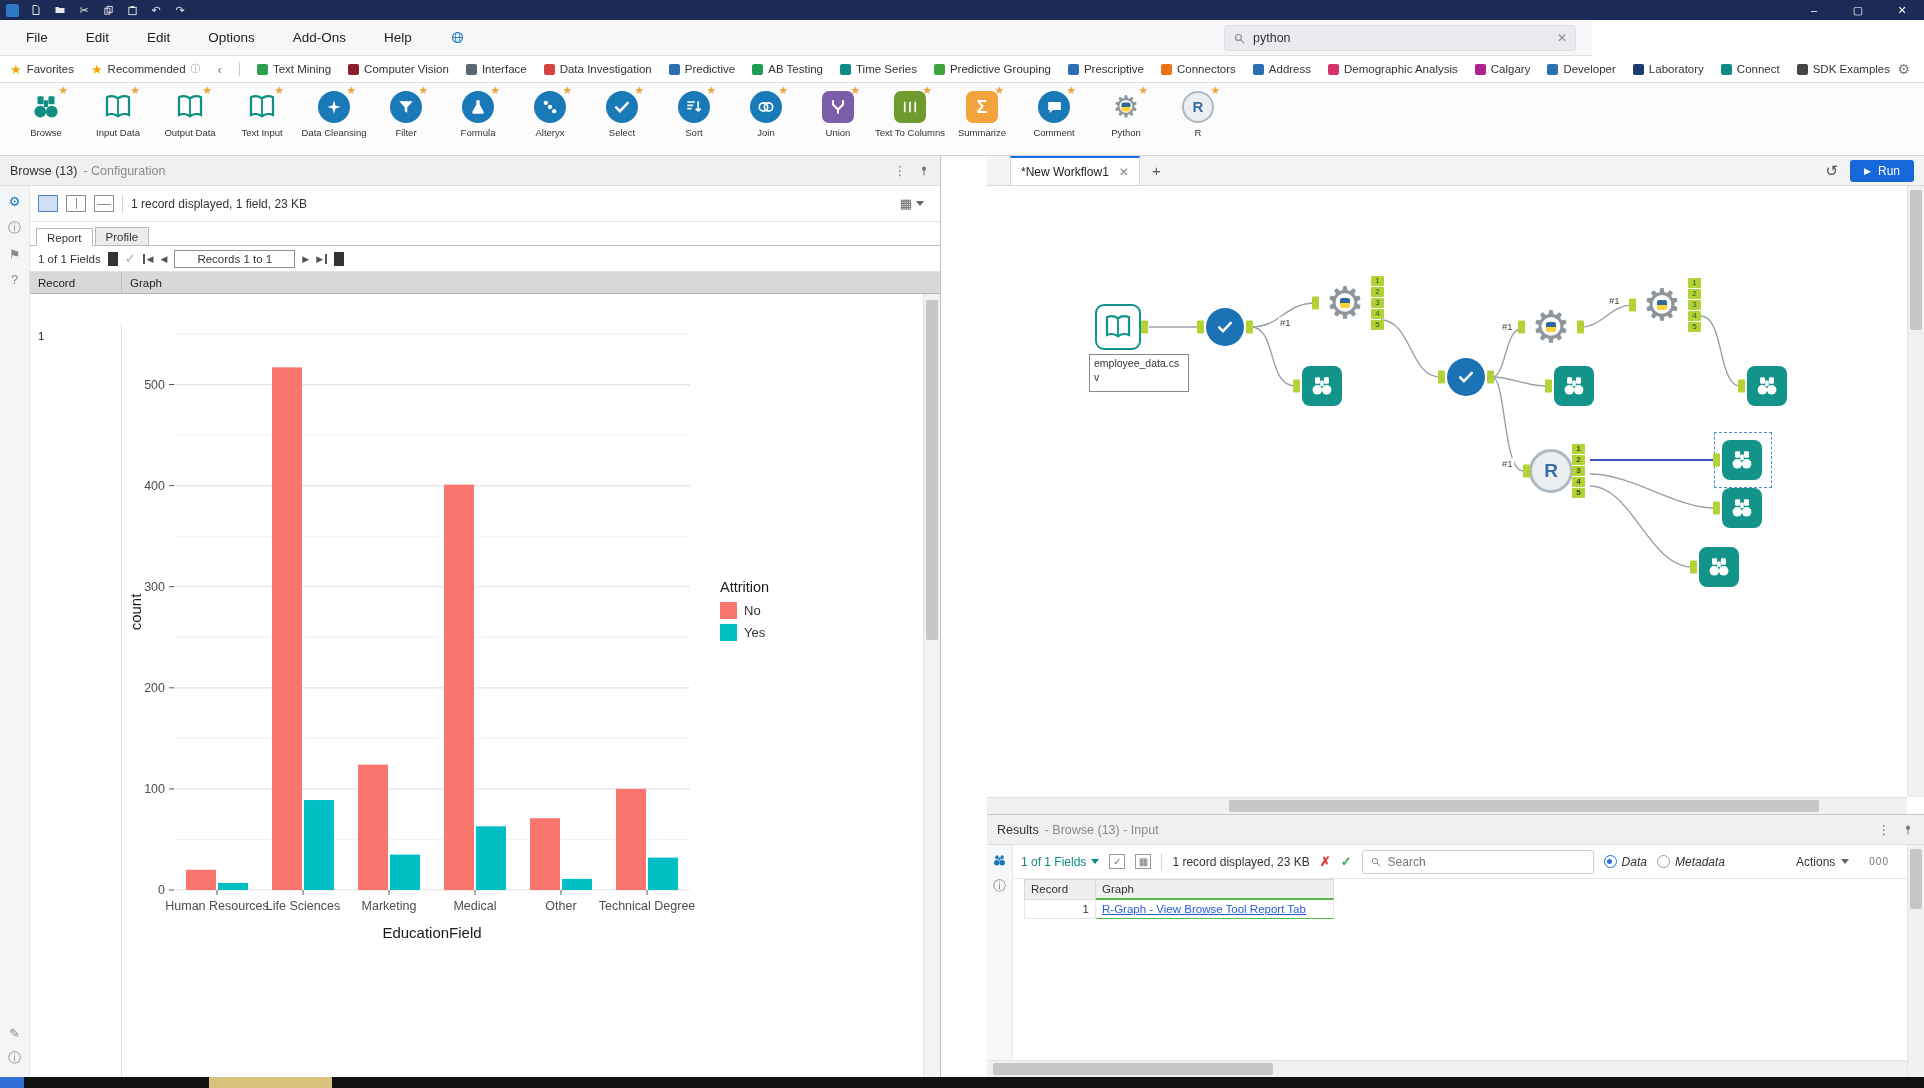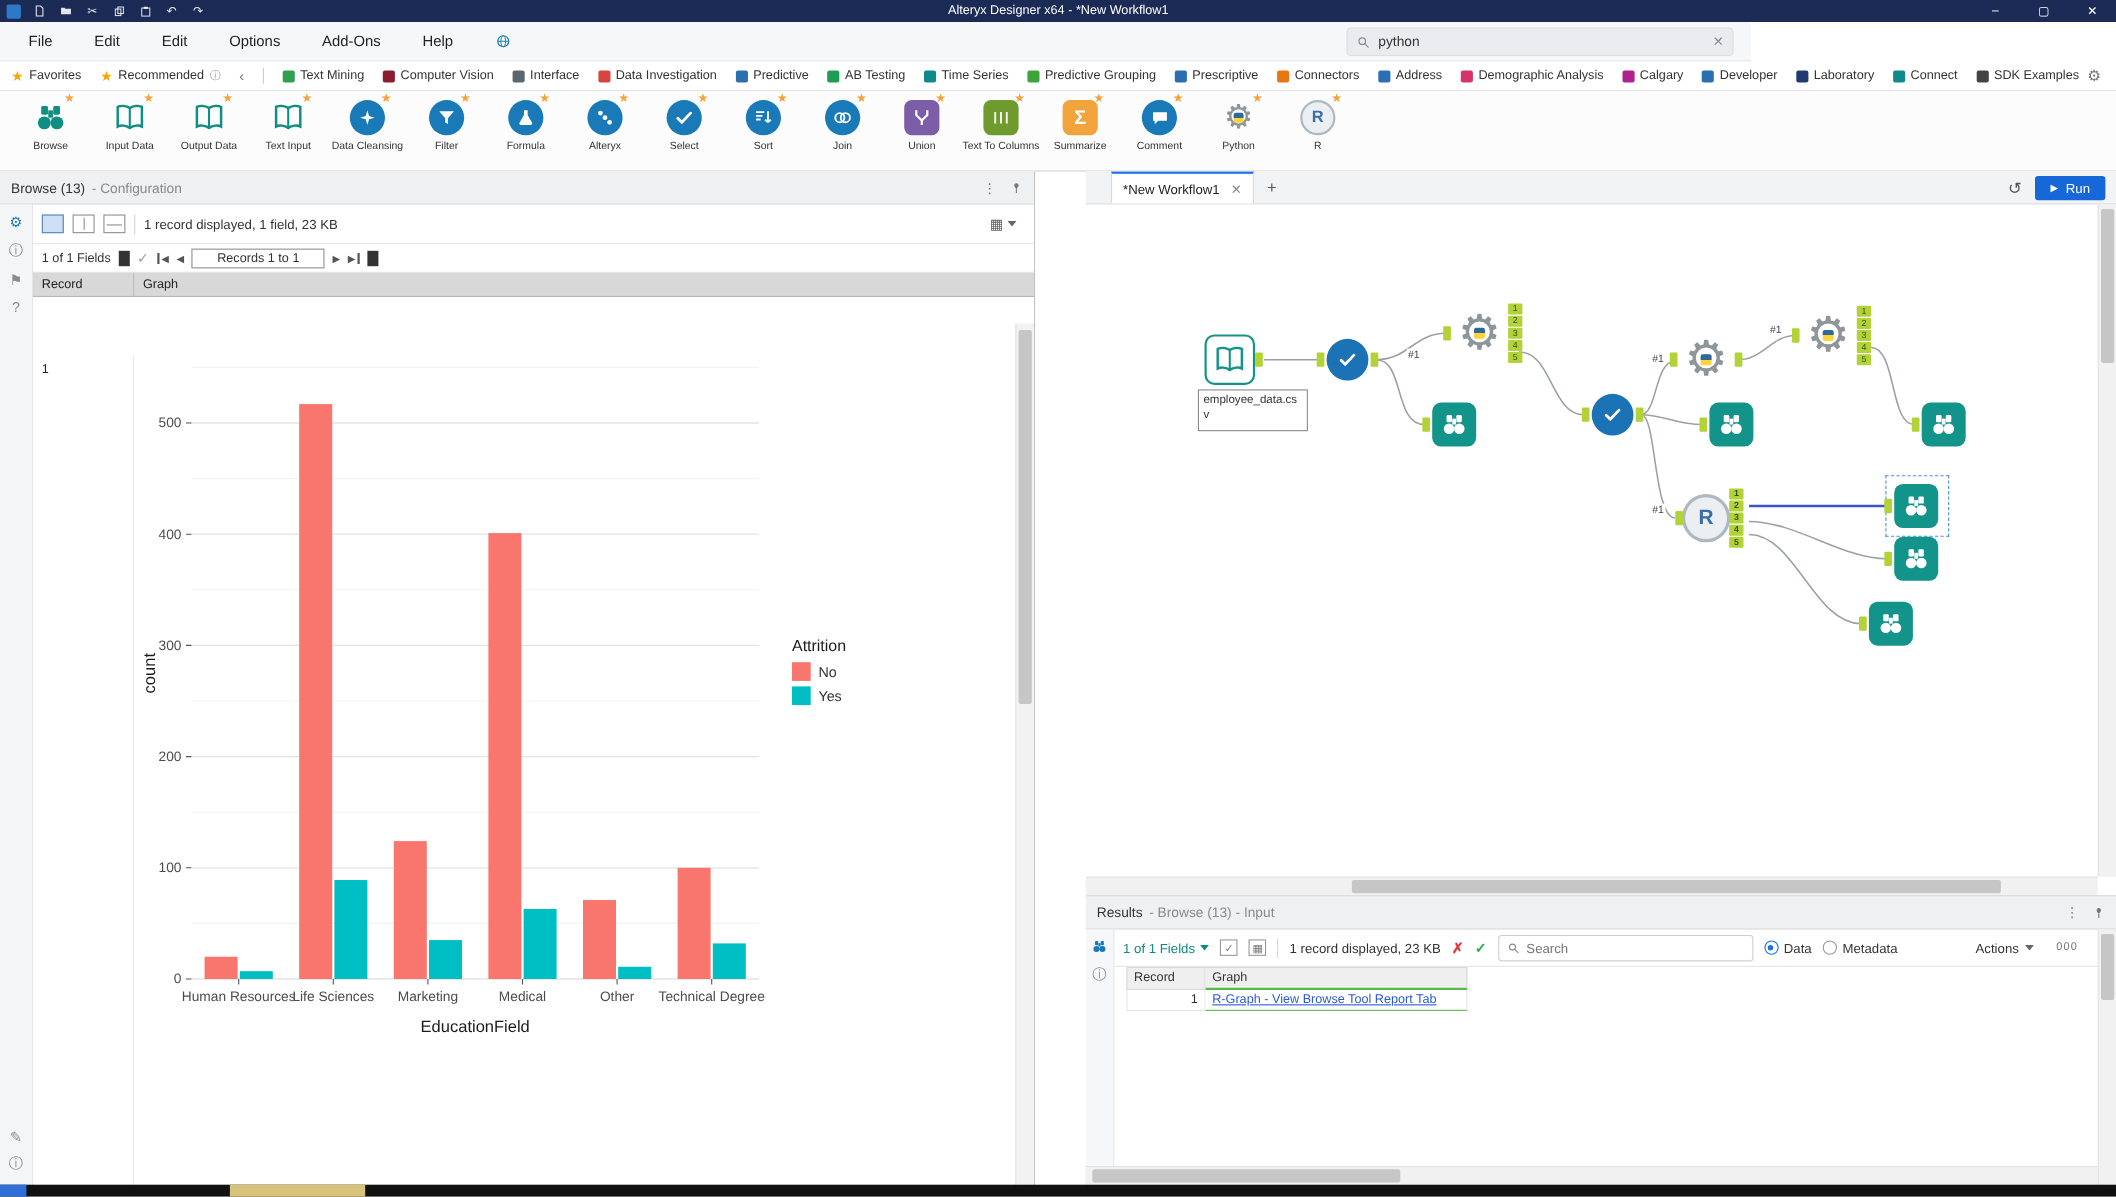--- a/index.html
+++ b/index.html
@@ -128,21 +128,21 @@
   .res-toolbar { position:absolute; left:26px; right:17px; top:30px; height:34px; display:flex; align-items:center; gap:10px; padding-left:8px; border-bottom:1px solid #e6e6e6; font-size:12px; color:#333; }
   .fields-dd { color:#0e8a80; display:flex; align-items:center; gap:5px; }
   .boxic { width:16px; height:15px; border:1px solid #9a9a9a; display:flex; align-items:center; justify-content:center; font-size:10px; color:#777; background:#fff; }
   .xmark { color:#e23b3b; font-weight:bold; font-size:13px; }
   .ckmark { color:#2eaf4d; font-weight:bold; font-size:13px; }
   .res-search { width:232px; height:24px; border:1px solid #cfcfcf; border-radius:3px; background:#fff; display:flex; align-items:center; gap:6px; padding:0 7px; }
   .res-search input { border:none; outline:none; flex:1; font-family:inherit; font-size:12px; color:#333; }
   .radio { width:13px; height:13px; border-radius:50%; border:1.5px solid #999; display:inline-block; position:relative; }
   .radio.on { border-color:#1a73e8; }
   .radio.on::after { content:""; position:absolute; left:2.5px; top:2.5px; width:5px; height:5px; border-radius:50%; background:#1a73e8; }
-  .radio-item { display:flex; align-items:center; gap:5px; }
+  .radio-item { display:flex; align-items:center; gap:5px;font-style:italic; }
   .actions { margin-left:auto; display:flex; align-items:center; gap:6px; }
   .ooo { color:#777; letter-spacing:1px; margin:0 18px 0 10px; font-size:10px; }
   .res-grid { position:absolute; left:37px; top:64px; font-size:11.5px; }
   .rg-head { display:flex; }
   .rg-head .cell { background:#efefef; border:1px solid #d9d9d9; padding:3px 6px; color:#333; }
   .cell.rec { width:72px; }
   .cell.gra { width:238px; border-left:none; }
   .cell.gsel { border-bottom:2px solid #57b947; }
   .rg-row { display:flex; }
   .rg-row .cell { background:#fff; border:1px solid #e6e6e6; border-top:none; padding:3px 6px; }
@@ -261,21 +261,20 @@
         </svg>
       </span>
     <span class="tb-ic">
         <svg class="icon" width="11" height="11">
           <use href="#sym-paste"></use>
         </svg>
       </span>
     <span class="tb-ic">↶</span>
     <span class="tb-ic">↷</span>
   </div>
-  <div class="tb-title">Alteryx Designer x64 - *New Workflow1</div>
   <div class="tb-win">
     <span>–</span>
     <span>▢</span>
     <span>✕</span>
   </div>
 </div>
 
 <div class="menubar">
   <span class="menu-item">File</span>
   <span class="menu-item">Edit</span>
@@ -588,20 +587,24 @@
     <div class="bp-toolbar">
       <span class="vbtn active"></span>
       <span class="vbtn v"></span>
       <span class="vbtn h"></span>
       <span class="tdiv"></span>
       <span>1 record displayed, 1 field, 23 KB</span>
       <span class="bp-grid-ic">
           <span>▦</span>
           <span class="caret"></span>
         </span>
+    </div>
+    <div class="bp-tabs">
+      <span class="tab active">Report</span>
+      <span class="tab">Profile</span>
     </div>
     <div class="bp-nav">
       <span>1 of 1 Fields</span>
       <span class="dbox"></span>
       <span class="navck">✓</span>
       <span class="navarr nav-first">◀</span>
       <span class="navarr">◀</span>
       <span class="recbox">Records 1 to 1</span>
       <span class="navarr">▶</span>
       <span class="navarr nav-last">▶</span>

